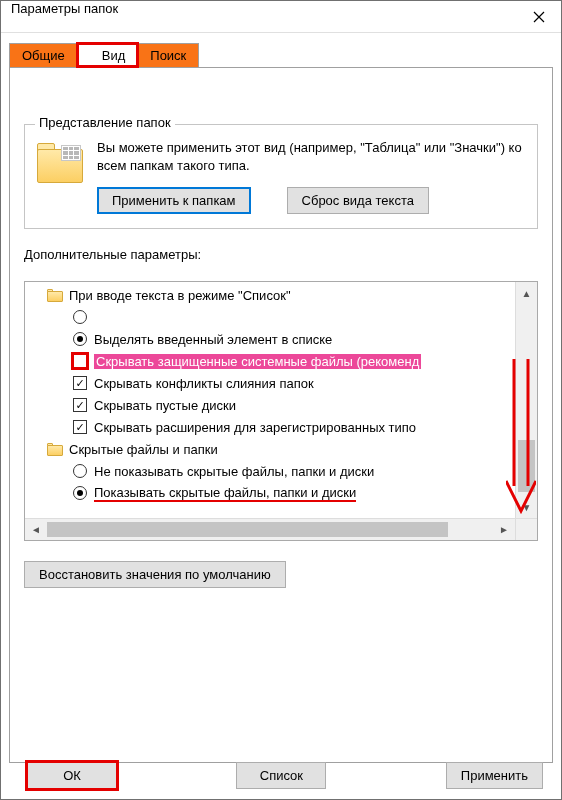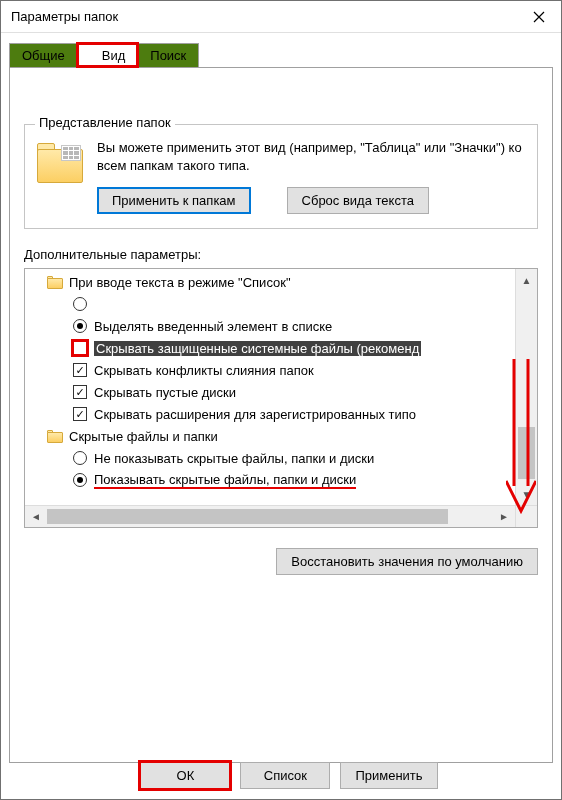--- a/index.html
+++ b/index.html
@@ -16,21 +16,21 @@
   .window {
     border: 1px solid #707070;
     width: 562px;
     height: 800px;
     position: relative;
     background: #fff;
   }
   .titlebar {
     height: 32px;
     display: flex;
-    align-items: center;
+    align-items: flex-start;
     justify-content: space-between;
     padding: 0 0 0 10px;
     border-bottom: 1px solid #e0e0e0;
   }
   .titlebar .title { font-size: 13px; }
   .titlebar .close {
     width: 44px;
     height: 32px;
     display: flex;
     align-items: center;
@@ -39,21 +39,21 @@
     cursor: pointer;
   }
   .tabs {
     display: flex;
     margin: 10px 8px 0 8px;
   }
   .tab {
     border: 1px solid #a0a0a0;
     border-bottom: none;
     padding: 4px 12px;
-    background: #4d7c0f;
+    background: #f97316;
     margin-right: -1px;
     cursor: pointer;
     position: relative;
   }
   .tab.active {
     background: #fff;
     z-index: 2;
   }
   .tab.highlight {
     outline: 3px solid #e40000;
@@ -129,21 +129,21 @@
   .btn {
     border: 1px solid #adadad;
     background: #e1e1e1;
     padding: 5px 14px;
     font-size: 13px;
     cursor: pointer;
     min-width: 60px;
     text-align: center;
   }
   .btn.focus { border: 2px solid #0078d7; padding: 4px 13px; }
-  .adv-label { margin-bottom: 6px; }
+  .adv-label { margin-bottom: 19px; }
   .tree-wrap {
     border: 1px solid #a9a9a9;
     height: 260px;
     position: relative;
     overflow: hidden;
     text-align: center;
   }
   .tree {
     position: absolute;
     left: 0; top: 0; right: 22px; bottom: 22px;
@@ -225,34 +225,34 @@
     border: 1px solid #333; background:#fff;
   }
   .check.sel::after {
     content:'✓'; font-size:11px; line-height:1;
   }
   .check.highlight-empty {
     outline: 3px solid #e40000;
     outline-offset: -1px;
   }
   .node.selected .label {
-    background: #404040;
+    background: #ec4899;
     color: #fff;
     padding: 0 2px;
   }
   .node .label.underline-wrap {
     border-bottom: 2px solid #e40000;
     padding-bottom: 0px;
   }
   .restore-row {
-    display:flex; justify-content:flex-end; margin-top: 20px;
+    display:flex; justify-content:flex-start; margin-top: 20px;
   }
   .bottom-buttons {
-    position:absolute; left:16px; right:0; bottom:10px;
-    display:flex; justify-content:center; gap:10px;
+    position:absolute; left:8px; right:0; bottom:10px;
+    display:flex; justify-content:space-between; gap:20px;
     padding: 0 18px;
   }
   .btn.highlight {
     outline: 3px solid #e40000; outline-offset: -1px;
   }
   
   .red-arrow {
     position: absolute;
     right: 16px;
     top: 288px;

